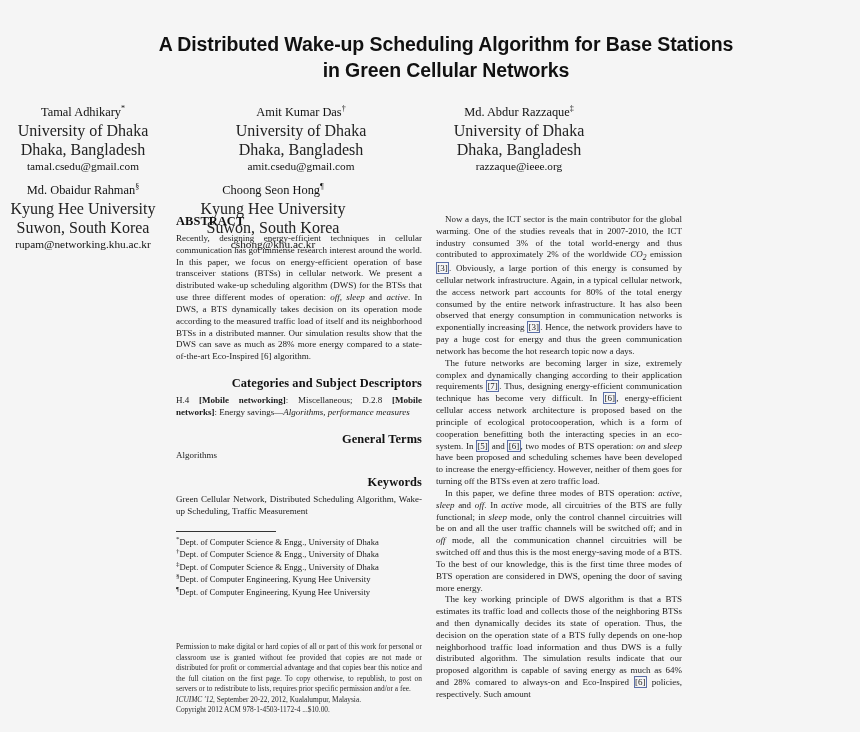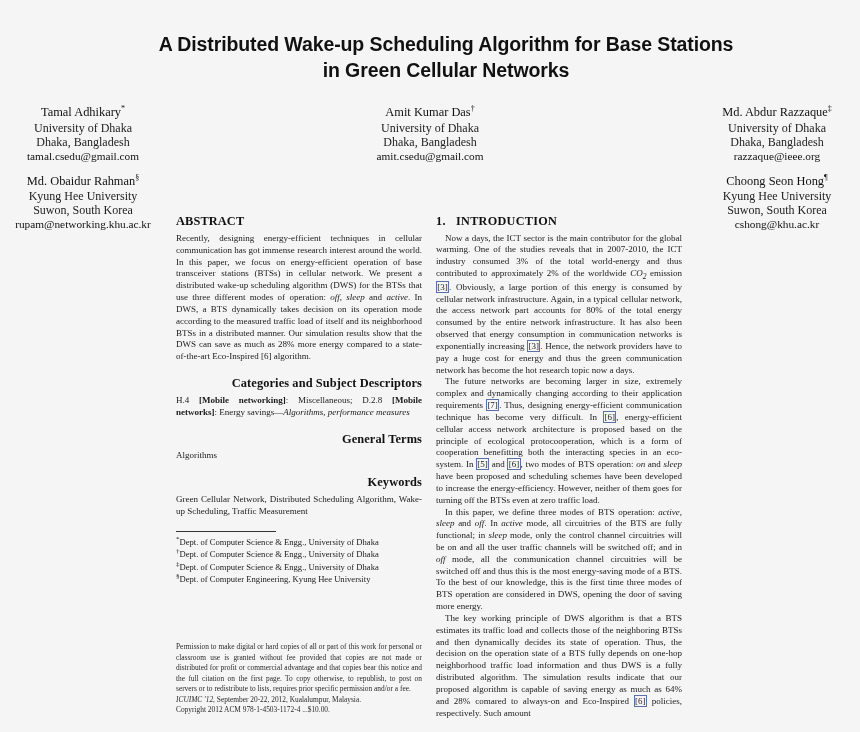--- a/index.html
+++ b/index.html
@@ -38,21 +38,21 @@
     margin: 0;
   }
 
   
   .authors {
     margin-top: 22px;
     text-align: center;
   }
   .author-row {
     display: flex;
-    justify-content: space-between;
+    justify-content: flex-start;
     align-items: flex-start;
   }
   .author-row.row-1 { gap: 52px; }
   .author-row.row-2 { gap: 24px; margin-top: 10px; }
   .author {
     width: 166px;
     text-align: center;
     line-height: 1.22;
   }
   .author-name {
@@ -60,21 +60,21 @@
     color: #111;
     white-space: nowrap;
   }
   .author-name sup {
     font-size: 8px;
     vertical-align: super;
     line-height: 0;
   }
   .author-affil,
   .author-city {
-    font-size: 12px;
+    font-size: 16px;
     color: #222;
   }
   .author-email {
     font-size: 11.3px;
     color: #111;
     white-space: nowrap;
   }
 
   
   .columns {
@@ -226,25 +226,25 @@
 
       <h2 class="sec spaced">Keywords</h2>
       <p class="body">Green Cellular Network, Distributed Scheduling Algorithm, Wake-up Scheduling, Traffic Measurement</p>
 
       <div class="footnote-rule"></div>
       <div class="footnotes">
         <div><sup>*</sup><span>Dept. of Computer Science &amp; Engg., University of Dhaka</span></div>
         <div><sup>†</sup><span>Dept. of Computer Science &amp; Engg., University of Dhaka</span></div>
         <div><sup>‡</sup><span>Dept. of Computer Science &amp; Engg., University of Dhaka</span></div>
         <div><sup>§</sup><span>Dept. of Computer Engineering, Kyung Hee University</span></div>
+        <div><sup>¶</sup><span>Dept. of Computer Engineering, Kyung Hee University</span></div>
       </div>
     </div>
 
     <div class="col">
-      <h2 class="sec numbered"><span class="secnum">1.</span><span>INTRODUCTION</span></h2>
 
       <p class="body indent"><span>Now a days, the ICT sector is the main contributor for the global warming. One of the studies reveals that in 2007-2010, the ICT industry consumed 3% of the total world-energy and thus contributed to approximately 2% of the worldwide </span><span class="it"><span>CO</span><sub>2</sub></span><span> emission </span><a class="cite" href="#">[3]</a><span>. Obviously, a large portion of this energy is consumed by cellular network infrastructure. Again, in a typical cellular network, the access network part accounts for 80% of the total energy consumed by the entire network infrastructure. It has also been observed that energy consumption in communication networks is exponentially increasing </span><a class="cite" href="#">[3]</a><span>. Hence, the network providers have to pay a huge cost for energy and thus the green communication network has become the hot research topic now a days.</span></p>
 
       <p class="body indent"><span>The future networks are becoming larger in size, extremely complex and dynamically changing according to their application requirements </span><a class="cite" href="#">[7]</a><span>. Thus, designing energy-efficient communication technique has become very difficult. In </span><a class="cite" href="#">[6]</a><span>, energy-efficient cellular access network architecture is proposed based on the principle of ecological protocooperation, which is a form of cooperation benefitting both the interacting species in an eco-system. In </span><a class="cite" href="#">[5]</a><span> and </span><a class="cite" href="#">[6]</a><span>, two modes of BTS operation: </span><span class="it">on</span><span> and </span><span class="it">sleep</span><span> have been proposed and scheduling schemes have been developed to increase the energy-efficiency. However, neither of them goes for turning off the BTSs even at zero traffic load.</span></p>
 
       <p class="body indent"><span>In this paper, we define three modes of BTS operation: </span><span class="it">active, sleep</span><span> and </span><span class="it">off</span><span>. In </span><span class="it">active</span><span> mode, all circuitries of the BTS are fully functional; in </span><span class="it">sleep</span><span> mode, only the control channel circuitries will be on and all the user traffic channels will be switched off; and in </span><span class="it">off</span><span> mode, all the communication channel circuitries will be switched off and thus this is the most energy-saving mode of a BTS. To the best of our knowledge, this is the first time three modes of BTS operation are considered in DWS, opening the door of saving more energy.</span></p>
 
       <p class="body indent"><span>The key working principle of DWS algorithm is that a BTS estimates its traffic load and collects those of the neighboring BTSs and then dynamically decides its state of operation. Thus, the decision on the operation state of a BTS fully depends on one-hop neighborhood traffic load information and thus DWS is a fully distributed algorithm. The simulation results indicate that our proposed algorithm is capable of saving energy as much as 64% and 28% comared to always-on and Eco-Inspired </span><a class="cite" href="#">[6]</a><span> policies, respectively. Such amount</span></p>
     </div>
   </div>

